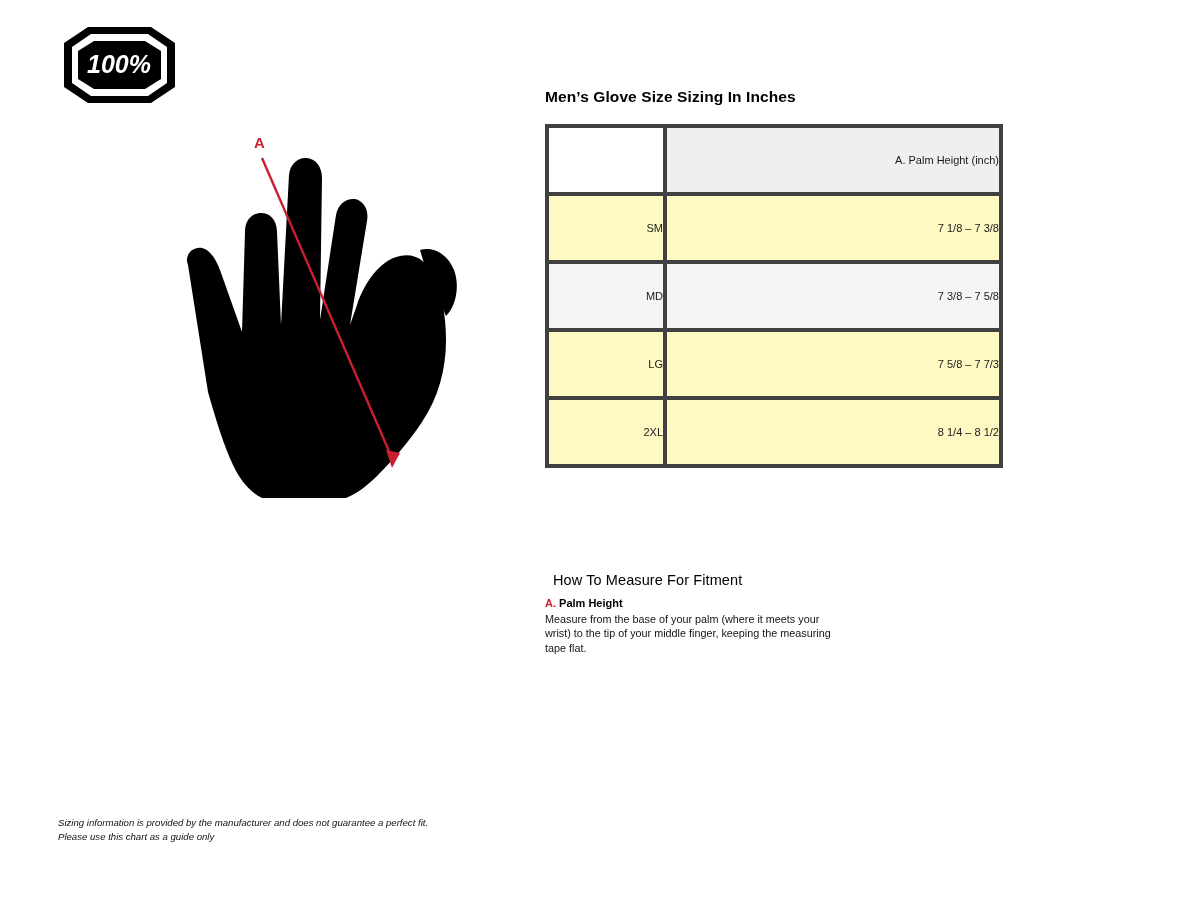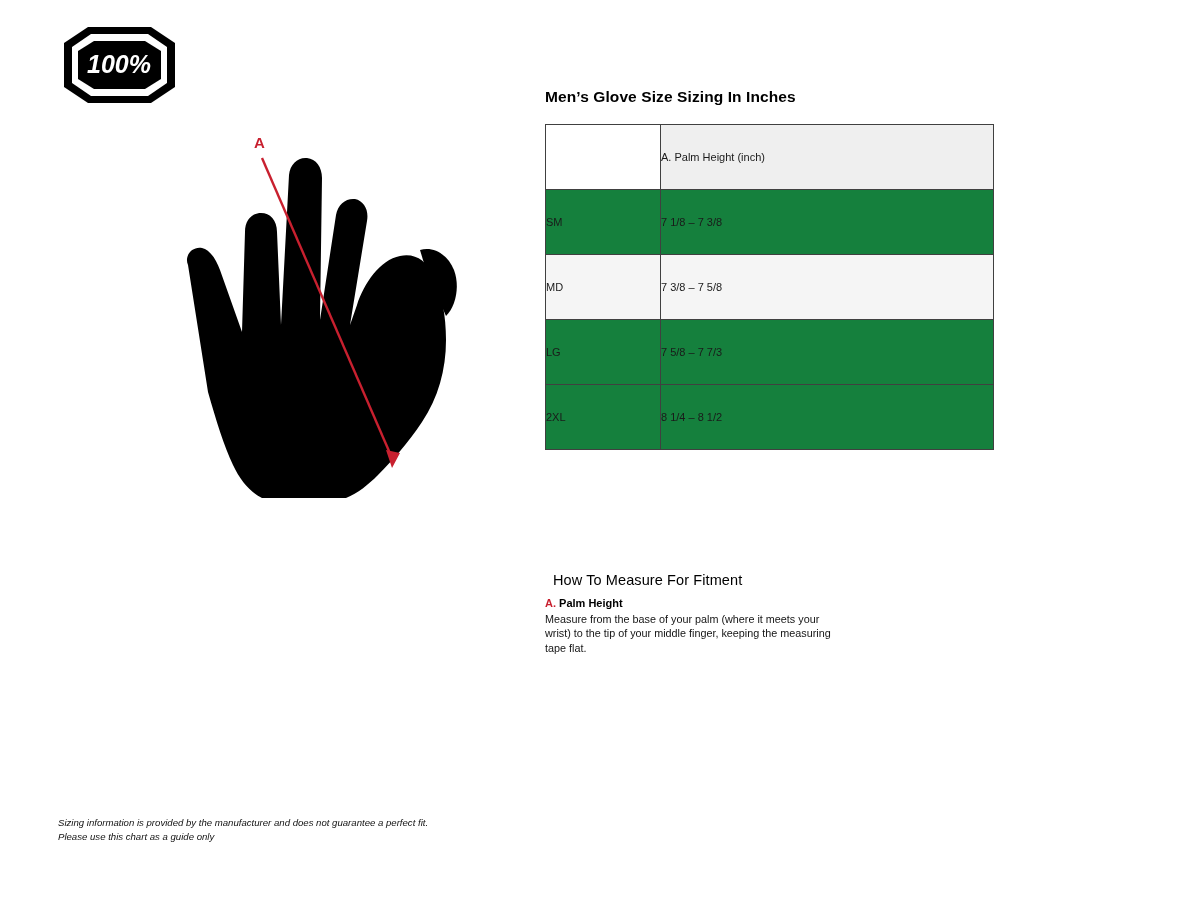--- a/index.html
+++ b/index.html
@@ -58,38 +58,38 @@
   }
 
   
   table.size-table {
     border-collapse: collapse;
     width: 446px;
     table-layout: fixed;
   }
   table.size-table td,
   table.size-table th {
-    border: 1px solid #404040;
+    border: 4px solid #404040;
     height: 64px;
     font-size: 11px;
     font-weight: normal;
-    text-align: left;
+    text-align: right;
     vertical-align: middle;
     color: #1a1a1a;
     padding: 0;
   }
   table.size-table .col-size { width: 114px; }
   table.size-table .col-val  { width: 332px; }
 
   
   .hdr-blank { background: #ffffff; border-color: #ffffff; }
   .hdr-cell  { background: #efefef; }
 
   
-  .band-dark  td { background: #15803d; }
+  .band-dark  td { background: #fef9c3; }
   .band-light td { background: #f5f5f5; }
 
   
   .howto {
     position: absolute;
     left: 545px;
     top: 572px;
     width: 320px;
   }
   .howto-title {

